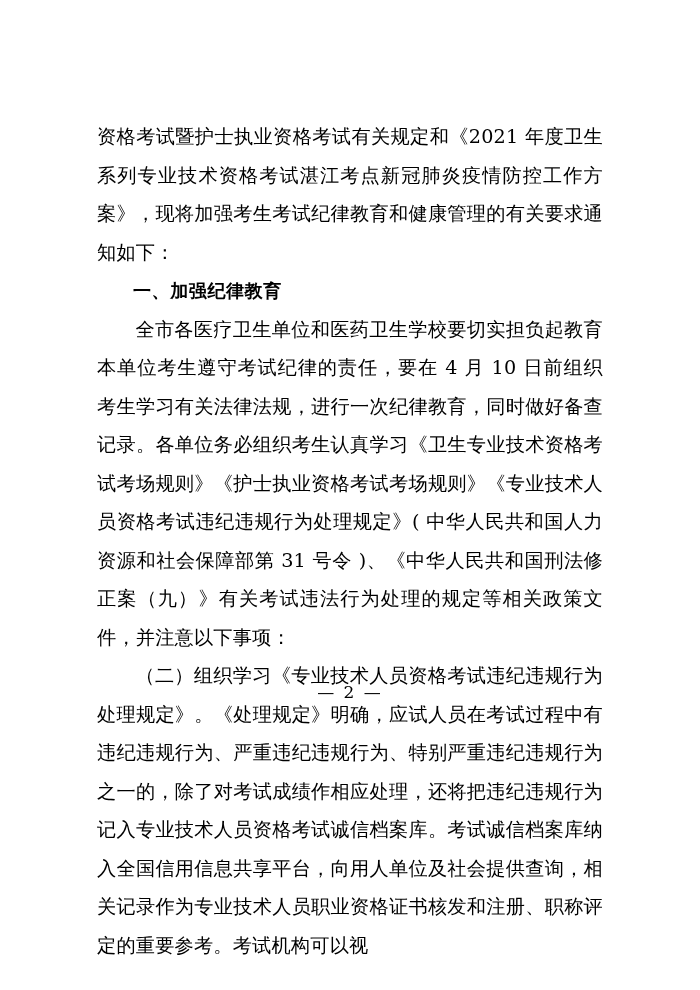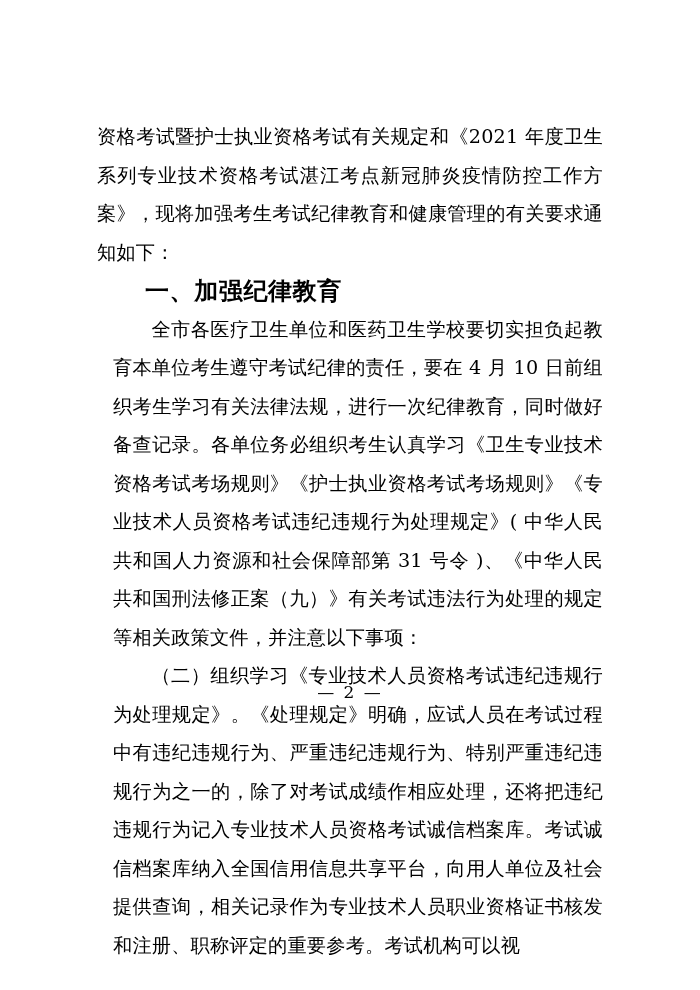--- a/index.html
+++ b/index.html
@@ -30,25 +30,24 @@
   p.para {
     margin: 0;
     font-size: 19.2px;
     line-height: 38.5px;
     text-align: justify;
     text-justify: inter-ideograph;
     letter-spacing: 0.2px;
   }
   p.indent {
     text-indent: 2em;
-    margin-left: 16px;
   }
   p.heading {
     margin: 0;
-    font-size: 24px;
+    font-size: 18px;
     line-height: 38.5px;
     text-indent: 2em;
     font-weight: bold;
     letter-spacing: 0.6px;
   }
   .footer {
     position: absolute;
     left: 0;
     bottom: 64px;
     width: 700px;

